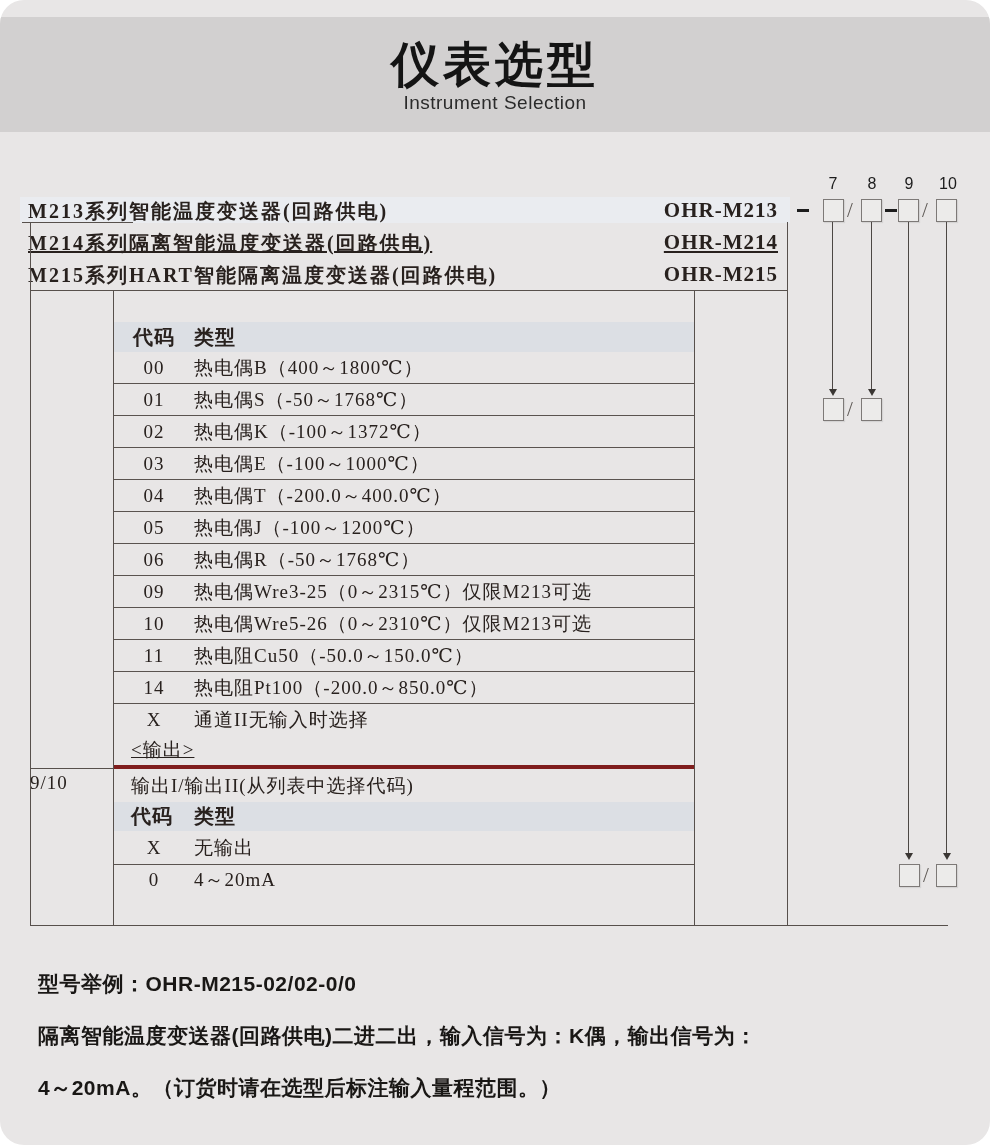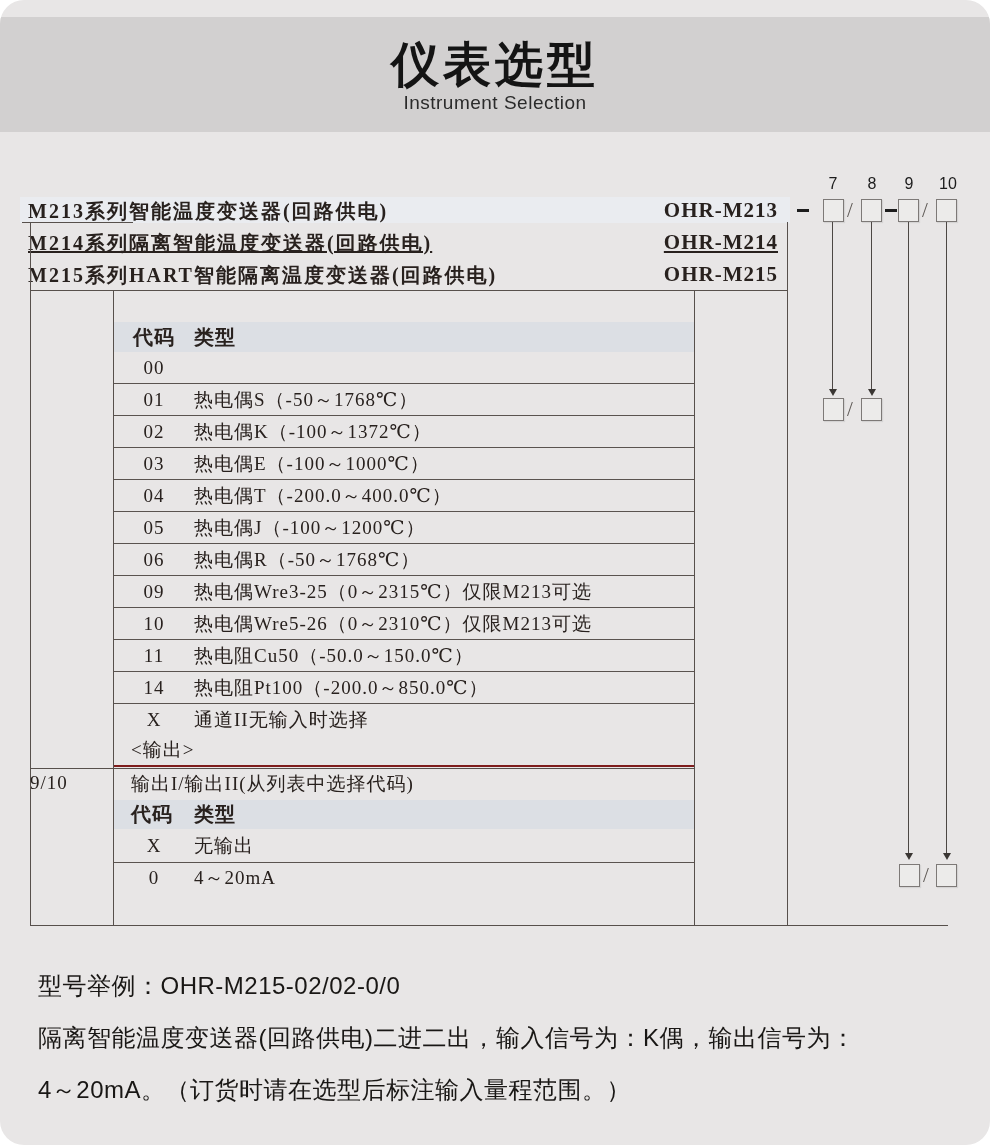--- a/index.html
+++ b/index.html
@@ -45,33 +45,33 @@
   .thead{height:30px;background:#dcdfe4;display:flex;align-items:center;
          font-size:20px;font-weight:700;letter-spacing:1px;}
   .thead .tcode{width:80px;text-align:center;}
   .thead .ttype{flex:1;}
   .trow{height:31px;display:flex;align-items:center;border-bottom:1px solid #5a534f;
         font-size:19px;letter-spacing:1px;}
   .trow .tcode{width:80px;text-align:center;}
   .trow .ttype{flex:1;white-space:nowrap;}
   .trow.no-sep{border-bottom:none;}
   .out-row{display:flex;align-items:center;font-size:19px;letter-spacing:1px;padding-left:17px;}
-  .out-title{height:30px;border-bottom:2px solid #7f1d1d;}
+  .out-title{height:30px;border-bottom:4px solid #7f1d1d;text-decoration:underline;}
   .out-sub{height:33px;}
   .out-head{height:29px;background:#dcdfe4;display:flex;align-items:center;
             font-size:20px;font-weight:700;letter-spacing:1px;padding-left:17px;}
   .out-head .ocode{width:63px;}
   .orow1{height:33px;border-bottom:1px solid #5a534f;padding-left:17px;}
   .orow2{height:30px;padding-left:17px;}
   .row-label{position:absolute;left:30px;top:772px;width:84px;
              font-size:19px;letter-spacing:1px;}
   
   .example{position:absolute;left:38px;width:930px;
            font-family:"Liberation Sans","DejaVu Sans",sans-serif;
-           font-weight:400;font-size:24px;color:#191715;letter-spacing:0.5px;white-space:nowrap;}
+           font-weight:700;font-size:21px;color:#191715;letter-spacing:0.5px;white-space:nowrap;}
   .ex1{top:970px;} .ex2{top:1022px;} .ex3{top:1074px;}
 </style>
 </head>
 <body>
 
 <div class="page">
 
   <div class="banner"></div>
   <div class="title">仪表选型</div>
   <div class="subtitle">Instrument Selection</div>
@@ -128,20 +128,21 @@
   <div class="table">
     <div class="spacer"></div>
 
     <div class="thead">
       <span class="tcode">代码</span>
       <span class="ttype">类型</span>
     </div>
 
     <div class="trow">
         <span class="tcode">00</span>
+        <span class="ttype">热电偶B（400～1800℃）</span>
       </div>
     <div class="trow">
         <span class="tcode">01</span>
         <span class="ttype">热电偶S（-50～1768℃）</span>
       </div>
     <div class="trow">
         <span class="tcode">02</span>
         <span class="ttype">热电偶K（-100～1372℃）</span>
       </div>
     <div class="trow">

